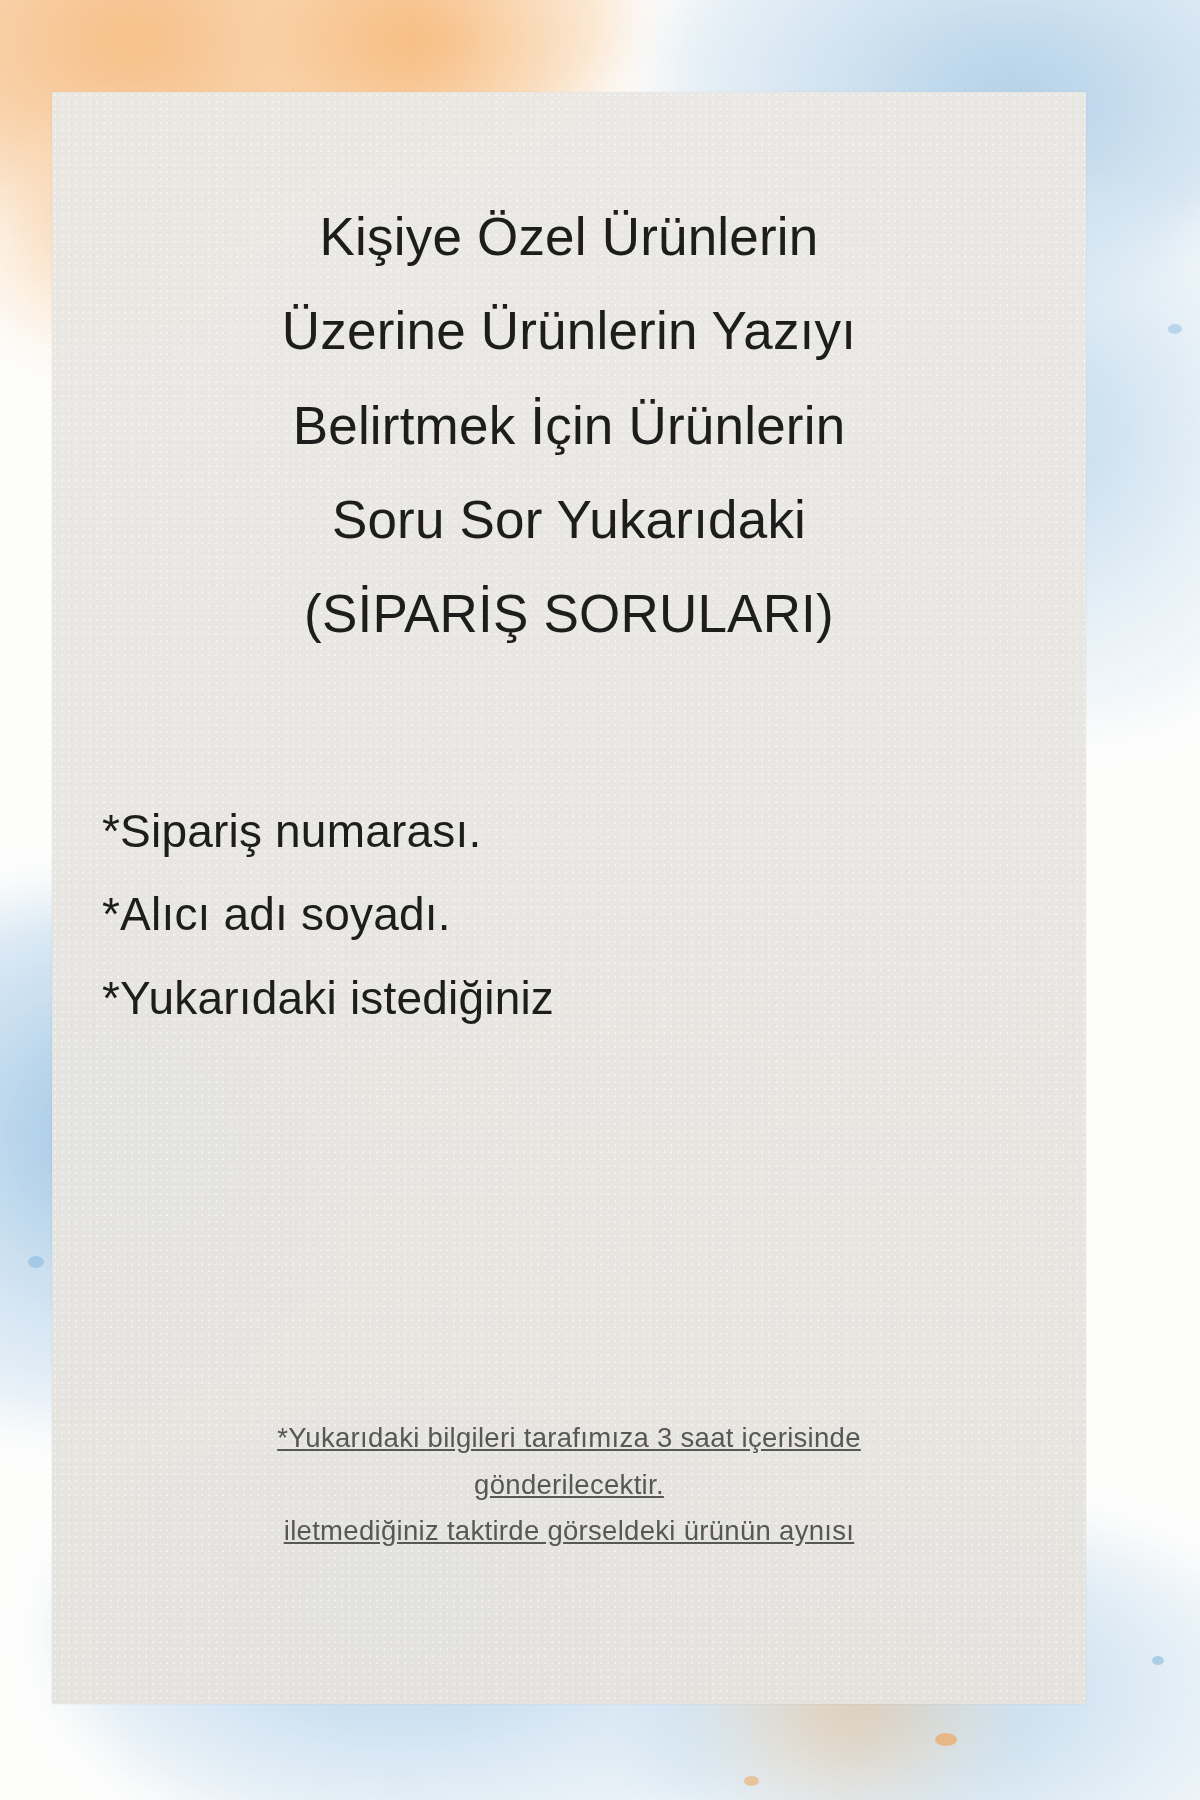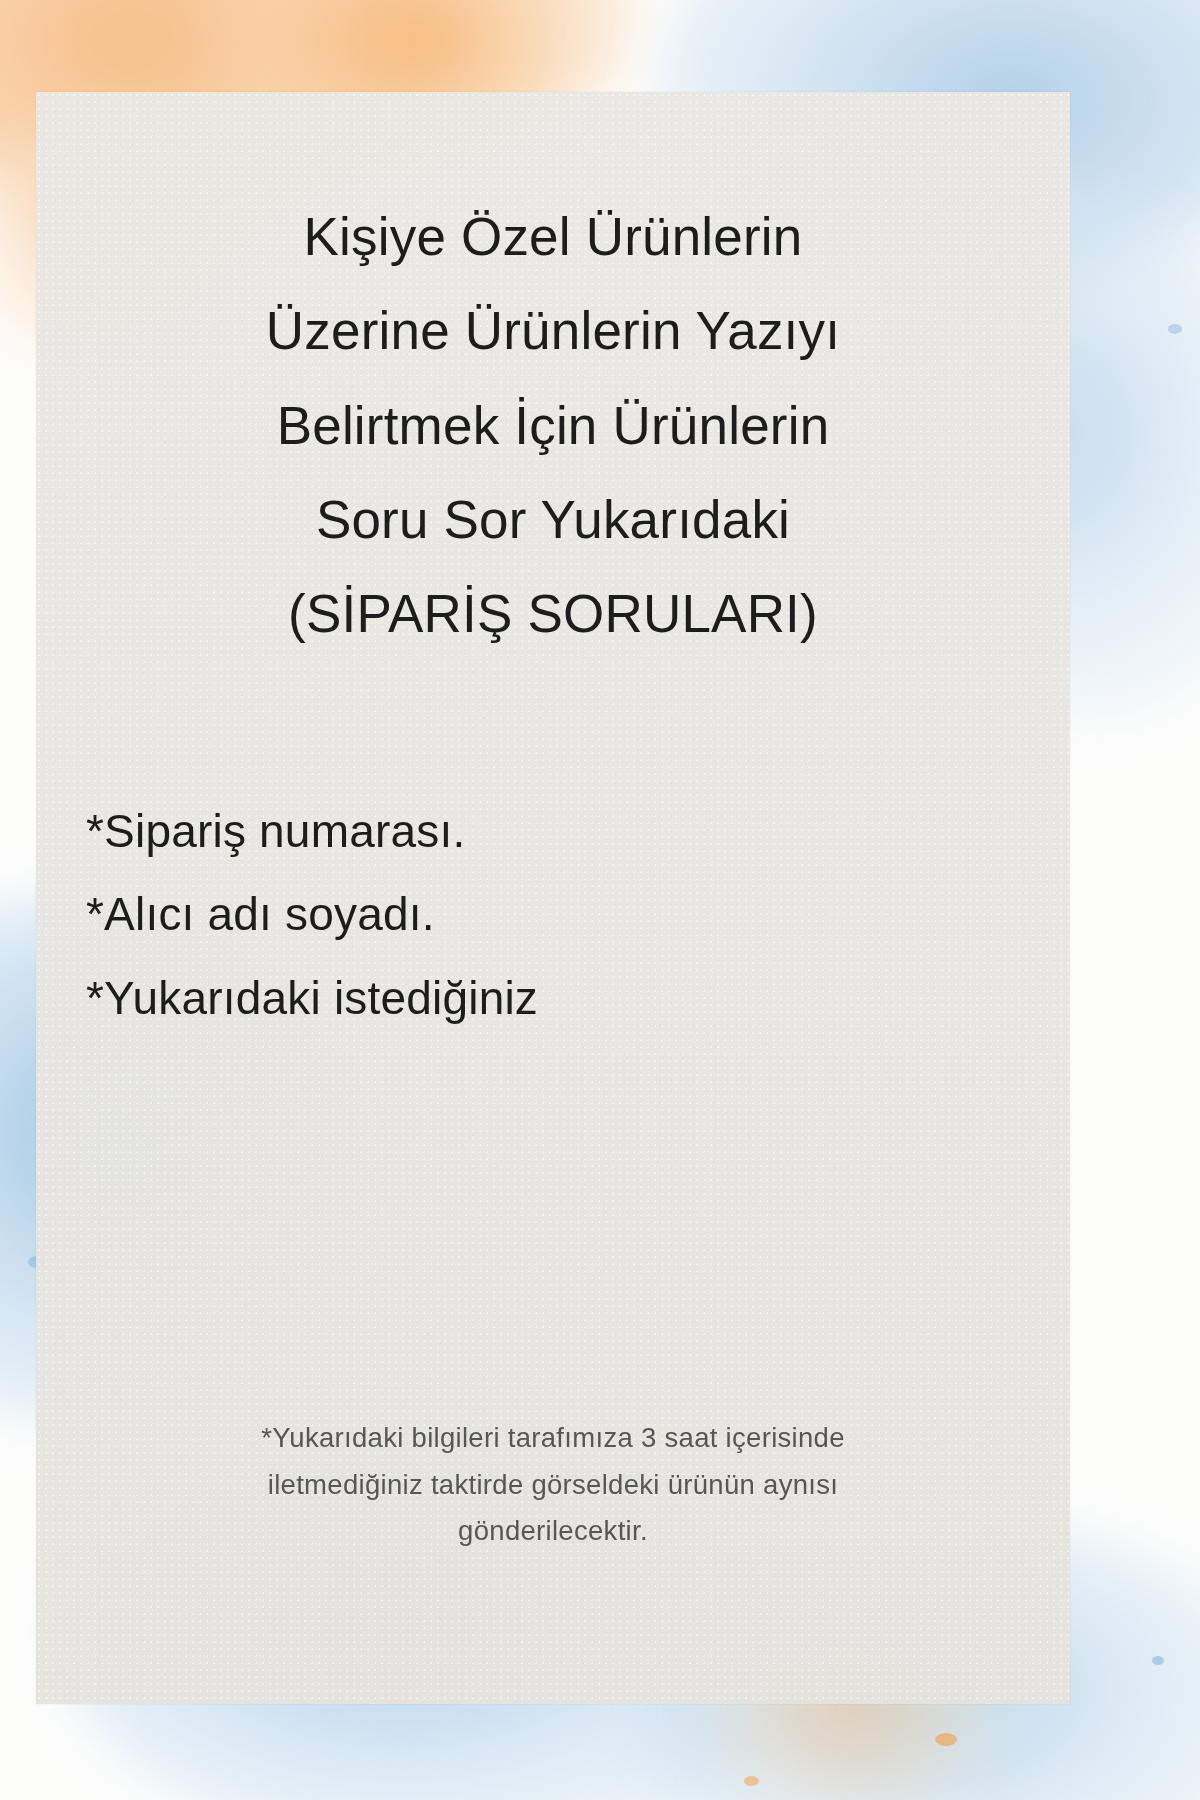--- a/index.html
+++ b/index.html
@@ -77,21 +77,21 @@
 
   .speck {
     position: absolute;
     border-radius: 50%;
     pointer-events: none;
   }
 
   
   .card {
     position: absolute;
-    left: 36px;
+    left: 52px;
     top: 92px;
     width: 1034px;
     height: 1612px;
     background:
       linear-gradient(180deg, rgba(234,232,228,0.96) 0%, rgba(229,227,222,0.96) 100%);
     box-shadow: 0 0 0 1px rgba(0,0,0,0.02);
   }
   .card::after {
     
     content: "";
@@ -143,21 +143,21 @@
     margin-top: auto;
     margin-bottom: 150px;
     text-align: center;
     color: #575757;
     font-size: 27.5px;
     font-weight: 400;
     line-height: 1.68;
     letter-spacing: 0.3px;
     padding: 0 8px;
   }
-  .footnote .ln { display: block; }
+  .footnote .ln { display: block; text-decoration: underline; }
 </style>
 </head>
 <body>
 
 <div class="poster">
 
   <div class="wash wash-orange-1"></div>
   <div class="wash wash-orange-2"></div>
   <div class="wash wash-orange-3"></div>
   <div class="wash wash-blue-top"></div>
@@ -185,19 +185,19 @@
       </h1>
 
       <div class="detail-block">
         <span class="ln">*Sipariş numarası.</span>
         <span class="ln">*Alıcı adı soyadı.</span>
         <span class="ln">*Yukarıdaki istediğiniz</span>
       </div>
 
       <div class="footnote">
         <span class="ln">*Yukarıdaki bilgileri tarafımıza 3 saat içerisinde</span>
+        <span class="ln">gönderilecektir.</span>
         <span class="ln">iletmediğiniz taktirde görseldeki ürünün aynısı</span>
-        <span class="ln">gönderilecektir.</span>
       </div>
 
     </div>
   </div>
 </div>
 
 </body></html>

